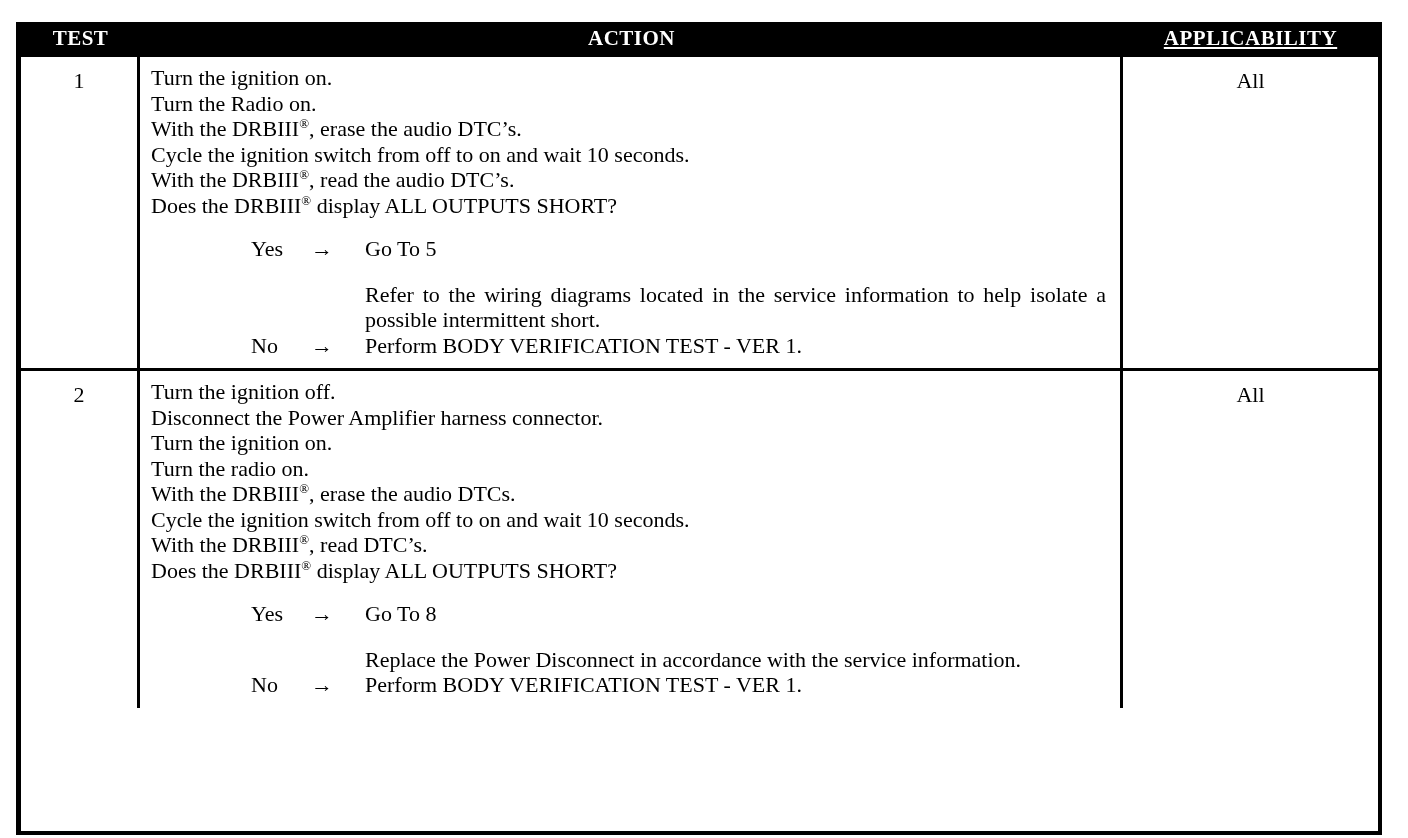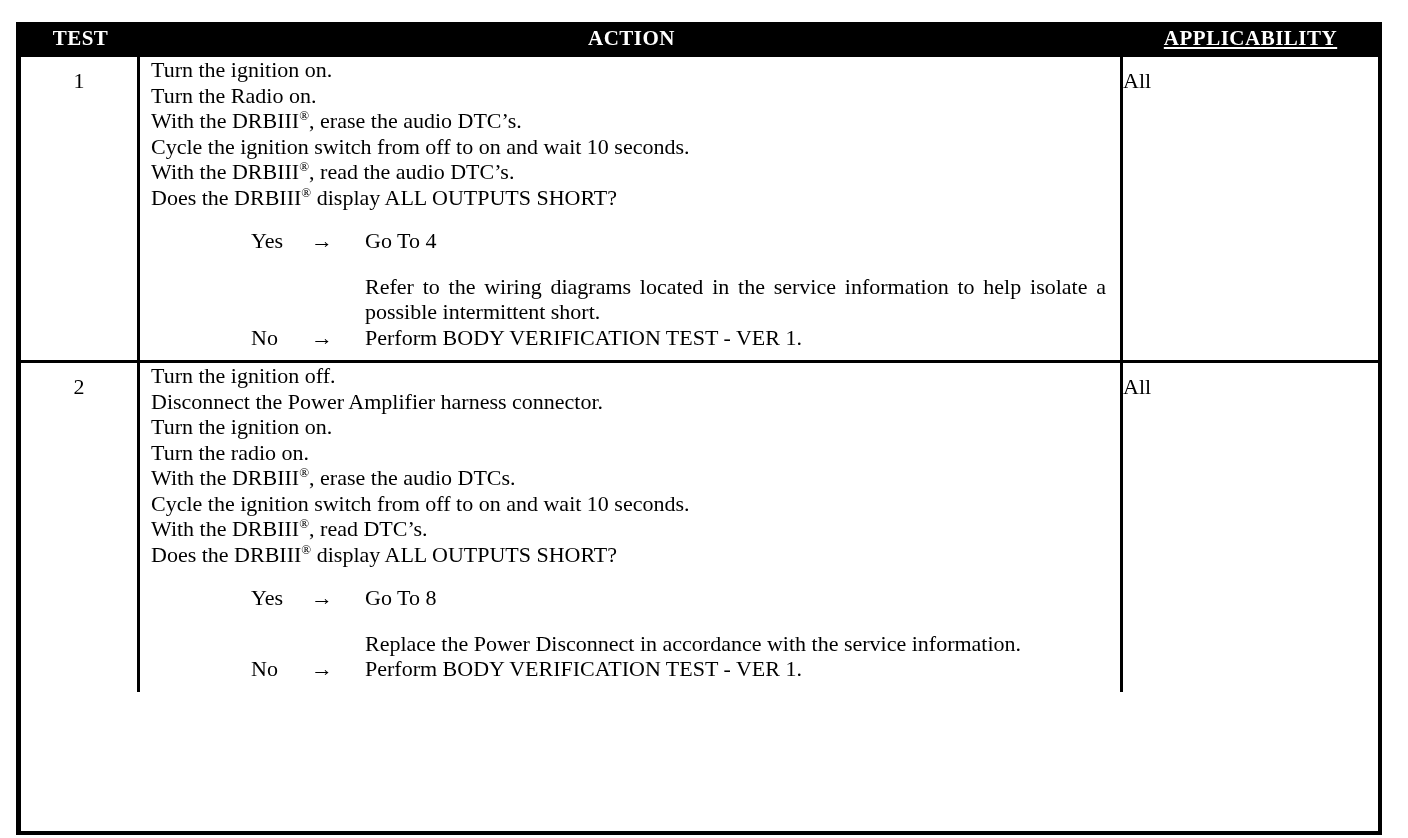--- a/index.html
+++ b/index.html
@@ -71,27 +71,28 @@
     flex: 0 0 119px;
     border-right: 3px solid #000;
     box-sizing: border-box;
     text-align: center;
     font-size: 22px;
     padding-top: 11px;
   }
   .cell-action {
     flex: 1 1 auto;
     box-sizing: border-box;
-    padding: 0 10px 10px 11px;
+    padding: 8px 10px 10px 11px;
     border-right: 3px solid #000;
   }
   .cell-appl {
     width: 255px;
     flex: 0 0 255px;
     box-sizing: border-box;
+    text-align: center;
     font-size: 22px;
     padding-top: 11px;
   }
 
   
   .step-line {
     font-size: 22px;
     line-height: 25.5px;
     white-space: nowrap;
   }
@@ -155,21 +156,21 @@
             <div class="step-line">Turn the Radio on.</div>
             <div class="step-line">With the DRBIII<sup>®</sup>, erase the audio DTC’s.</div>
             <div class="step-line">Cycle the ignition switch from off to on and wait 10 seconds.</div>
             <div class="step-line">With the DRBIII<sup>®</sup>, read the audio DTC’s.</div>
             <div class="step-line">Does the DRBIII<sup>®</sup> display ALL OUTPUTS SHORT?</div>
             <div class="branches">
               <div class="branch">
                 <div class="branch-label">Yes</div>
                 <div class="branch-arrow">→</div>
                 <div class="branch-body">
-                  <div class="plain">Go To   4</div>
+                  <div class="plain">Go To   5</div>
                 </div>
               </div>
               <div class="branch">
                 <div class="branch-label">No</div>
                 <div class="branch-arrow">→</div>
                 <div class="branch-body">
                   <div class="just">Refer to the wiring diagrams located in the service information to help isolate a possible intermittent short.</div>
                   <div class="plain">Perform BODY VERIFICATION TEST - VER 1.</div>
                 </div>
               </div>

